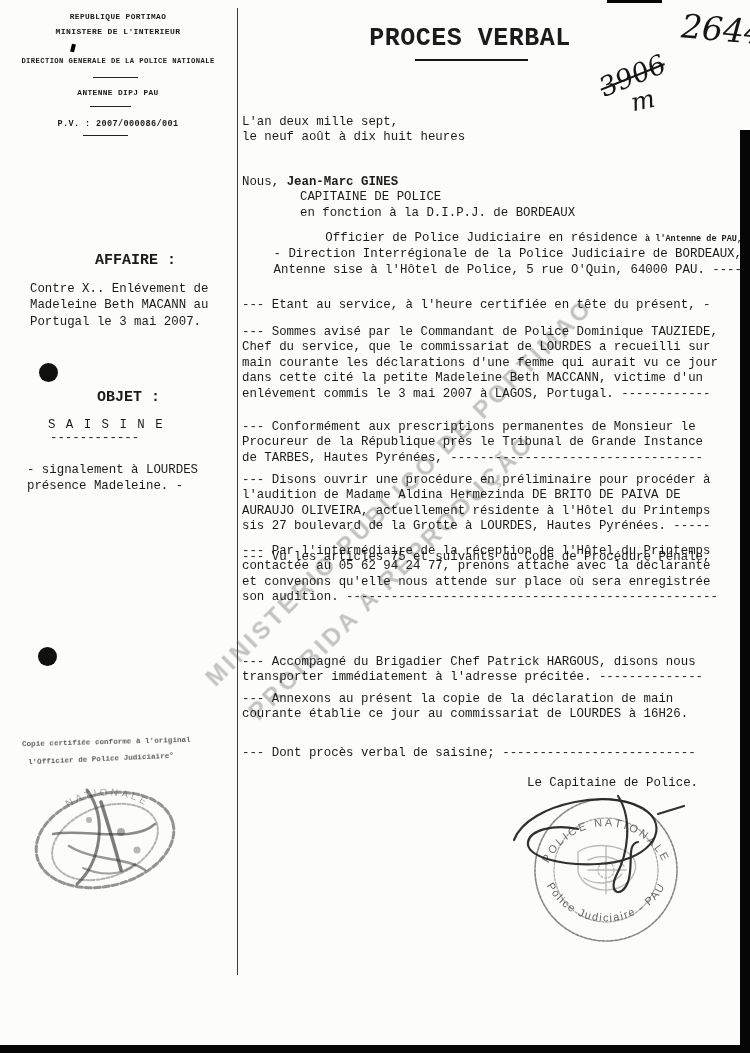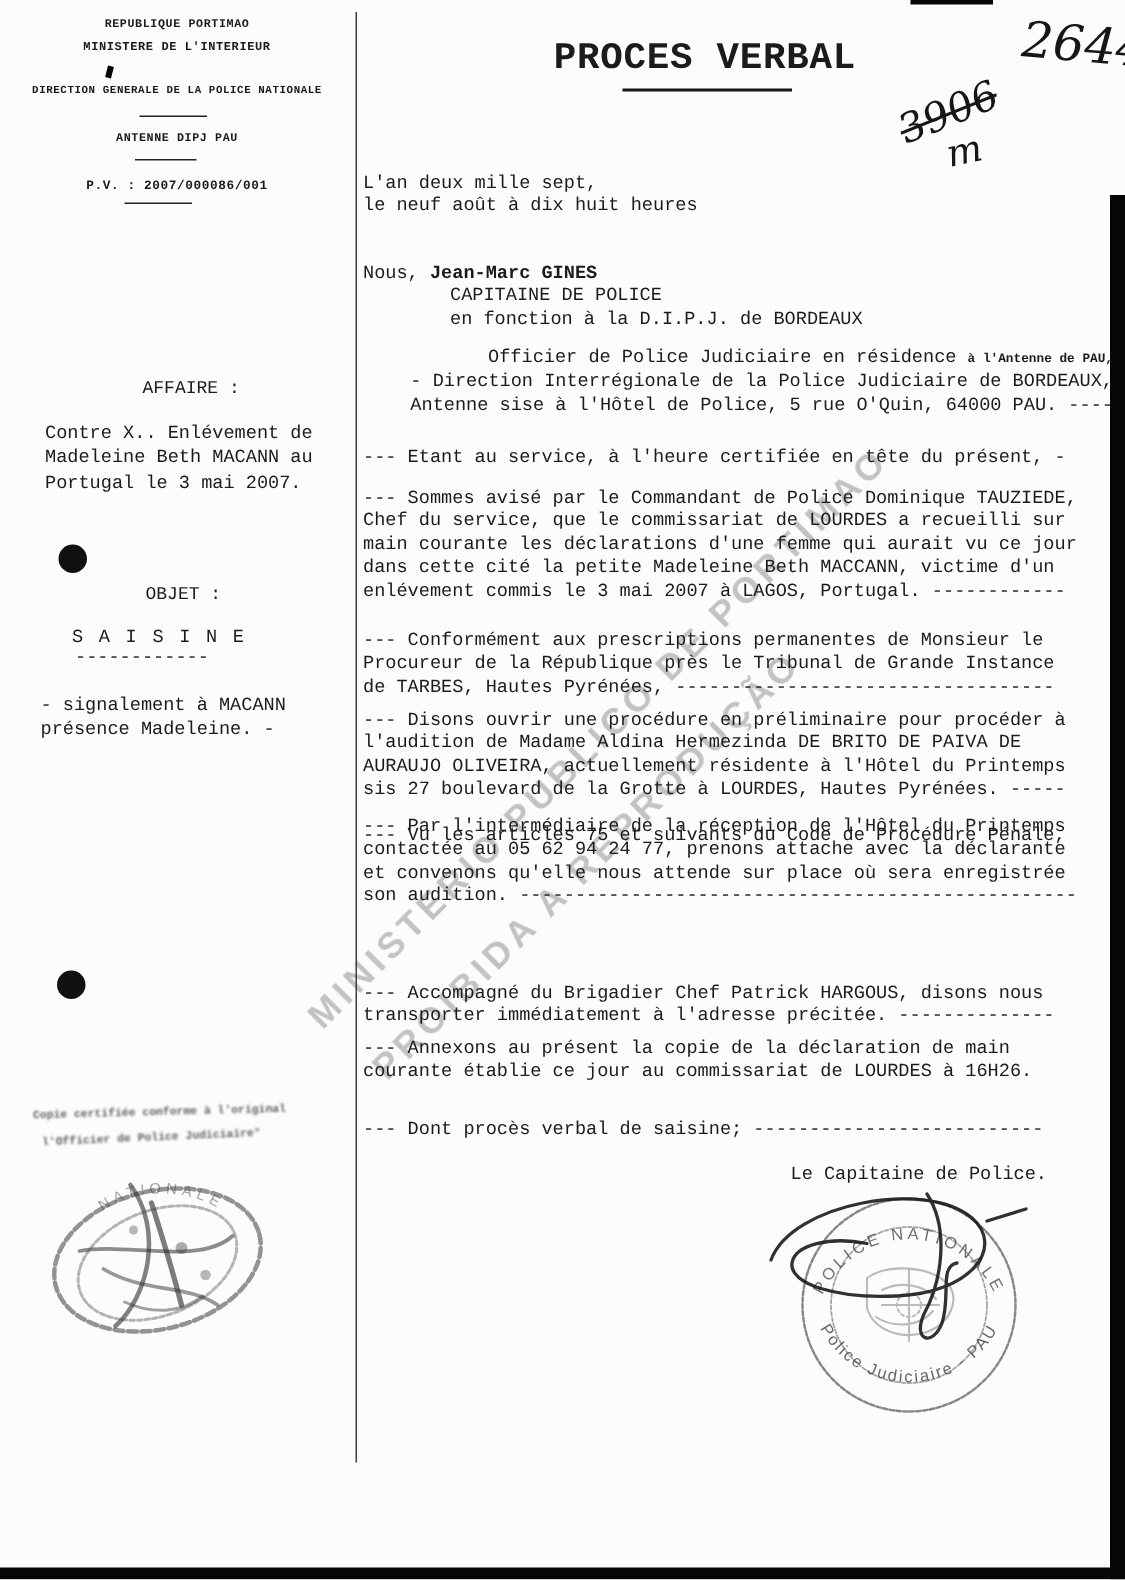--- a/index.html
+++ b/index.html
@@ -27,21 +27,21 @@
   
   .hw{font-family:"DejaVu Serif",serif;color:#161616;}
   .hw-num{position:absolute;left:681px;top:10px;font-size:33px;transform:rotate(5deg) skewX(-10deg);}
   .hw-struck{position:absolute;left:598px;top:60px;font-size:27px;transform:rotate(-22deg) skewX(-8deg);
              text-decoration:line-through;text-decoration-thickness:2px;}
   .hw-init{position:absolute;left:631px;top:86px;font-size:25px;font-style:italic;transform:rotate(-12deg);}
   
   .vline{position:absolute;left:237px;top:8px;width:1px;height:967px;background:#3c3c3c;}
   .edge{position:absolute;background:#060606;}
   
-  .panel-label{position:absolute;font-size:12px;font-weight:normal;}
+  .panel-label{position:absolute;font-size:15px;font-weight:bold;}
   .panel-text{position:absolute;font-size:12.4px;line-height:16.4px;}
   .hole{position:absolute;width:19px;height:19px;border-radius:50%;background:#101010;}
   .blot{position:absolute;left:71px;top:44px;width:4px;height:8px;background:#000;transform:rotate(14deg);}
   
   .para{position:absolute;left:242px;width:500px;font-size:12.4px;line-height:15.4px;}
   .ind{display:inline-block;margin-left:58px;}
   .small-b{font-size:8.5px;font-weight:bold;}
   .closing{position:absolute;left:527px;top:776px;font-size:12.4px;}
   
   .wm{position:absolute;font-family:"Liberation Sans",sans-serif;color:#8f8f8f;opacity:.52;
@@ -90,21 +90,21 @@
   <div class="edge" style="left:607px;top:0;width:55px;height:3px;"></div>
 
   <div class="panel-label" style="left:95px;top:252px;">AFFAIRE :</div>
   <div class="panel-text pre" style="left:30px;top:281px;">Contre X.. Enlévement de
 Madeleine Beth MACANN au
 Portugal le 3 mai 2007.</div>
   <div class="hole" style="left:39px;top:363px;"></div>
   <div class="panel-label" style="left:97px;top:389px;">OBJET :</div>
   <div class="panel-text" style="left:48px;top:417px;letter-spacing:1.5px;">S A I S I N E</div>
   <div class="panel-text" style="left:50px;top:430px;">------------</div>
-  <div class="panel-text pre" style="left:27px;top:462px;">- signalement à MACANN
+  <div class="panel-text pre" style="left:27px;top:462px;">- signalement à LOURDES
 présence Madeleine. -</div>
   <div class="hole" style="left:38px;top:647px;"></div>
 
   <div class="para pre" style="top:115px;">L'an deux mille sept,
 le neuf août à dix huit heures</div>
 
   <div class="para" style="top:175px;">
     <span>Nous, </span><span class="b">Jean-Marc GINES</span><br>
     <span class="ind">CAPITAINE DE POLICE</span><br>
     <span class="ind">en fonction à la D.I.P.J. de BORDEAUX</span>

